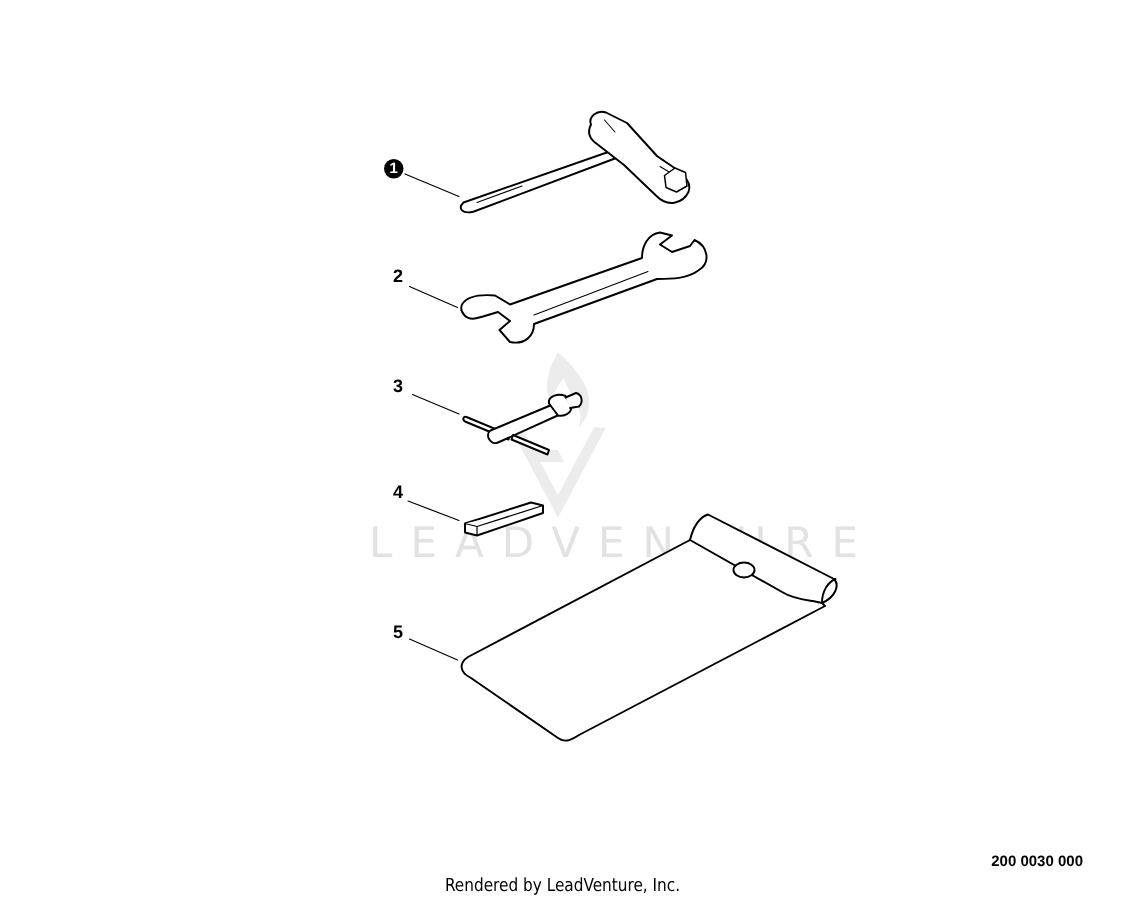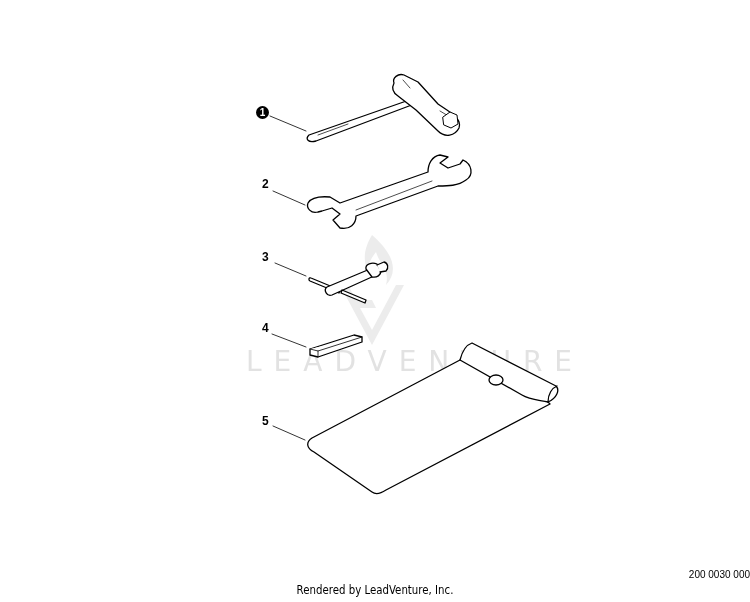--- a/index.html
+++ b/index.html
@@ -1,21 +1,21 @@
 <!DOCTYPE html>
 <html><head>
   <meta charset="utf-8">
   <style>
     html, body { margin:0; padding:0; background:#ffffff; }
     body { width:750px; height:602px; position:relative; overflow:hidden; font-family:"Liberation Sans", sans-serif; }
     .canvas { position:absolute; left:0; top:0; width:750px; height:602px; }
     .callout { position:absolute; font-family:"Liberation Sans", sans-serif; font-weight:bold; font-size:12px; color:#000; }
     .callout-circle { position:absolute; width:13px; height:13px; border-radius:50%; background:#000; color:#fff; font-weight:bold; font-size:10px; line-height:13px; text-align:center; font-family:"Liberation Sans", sans-serif; }
     .watermark { position:absolute; left:246px; top:345px; font-family:"DejaVu Sans", sans-serif; font-size:28px; letter-spacing:12px; color:#e2e2e2; font-weight:normal; }
-    .drawing-no { position:absolute; right:0; top:569px; font-weight:normal; font-size:10px; color:#000; font-family:"Liberation Sans", sans-serif; }
+    .drawing-no { position:absolute; right:28px; top:569px; font-weight:bold; font-size:10px; color:#000; font-family:"Liberation Sans", sans-serif; }
     .footer { position:absolute; left:0; width:750px; top:583px; text-align:center; font-size:12px; color:#000; font-family:"DejaVu Sans", sans-serif; transform:scaleX(0.85); }
   </style>
 </head>
 <body>
 
 <div class="canvas">
 
   <svg class="canvas" width="750" height="602" viewBox="0 0 750 602">
     <g fill="#ececec" stroke="none">
       <path d="M372 235 C360 255 365 268 372 278 C366 270 368 262 376 252 C380 265 390 270 386 285 C398 272 395 255 372 235 Z"></path>

